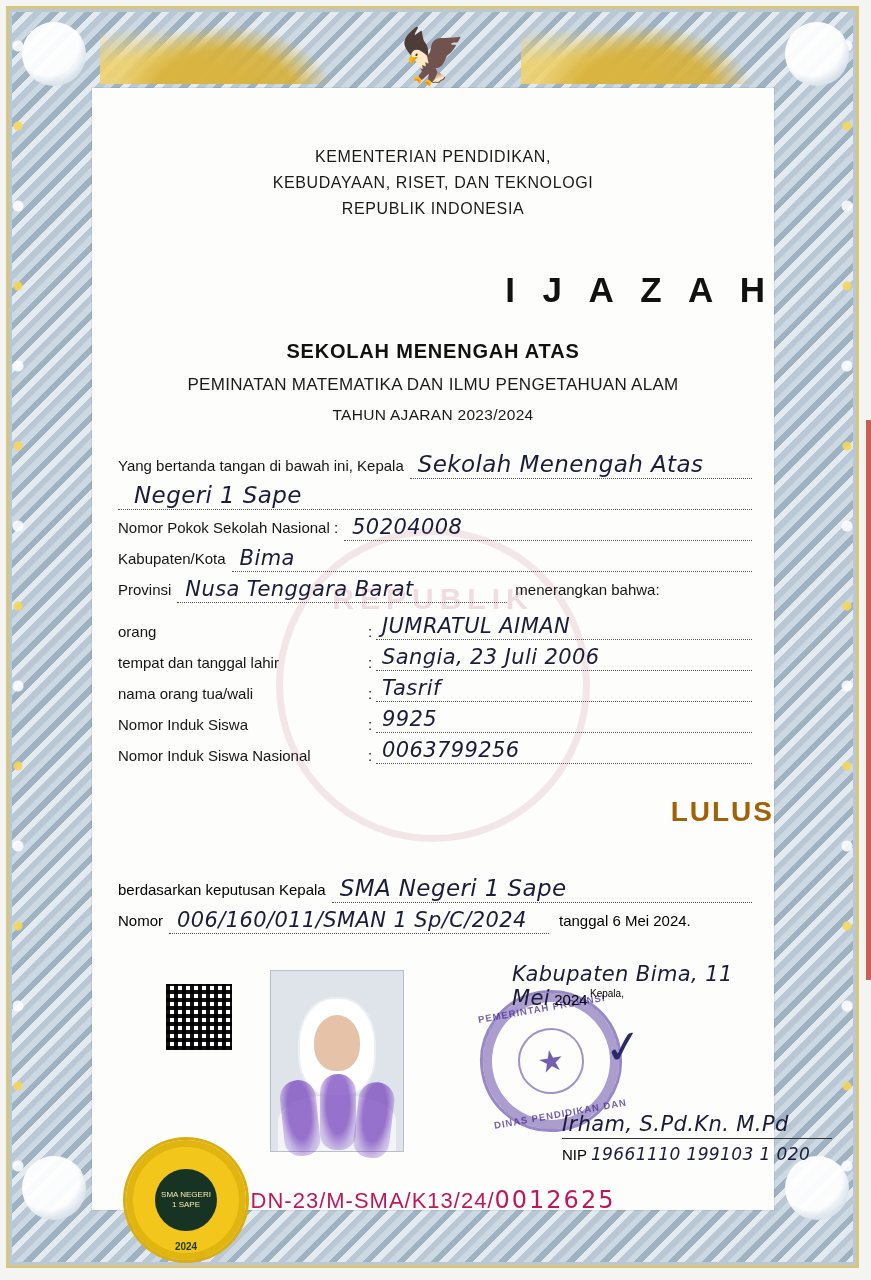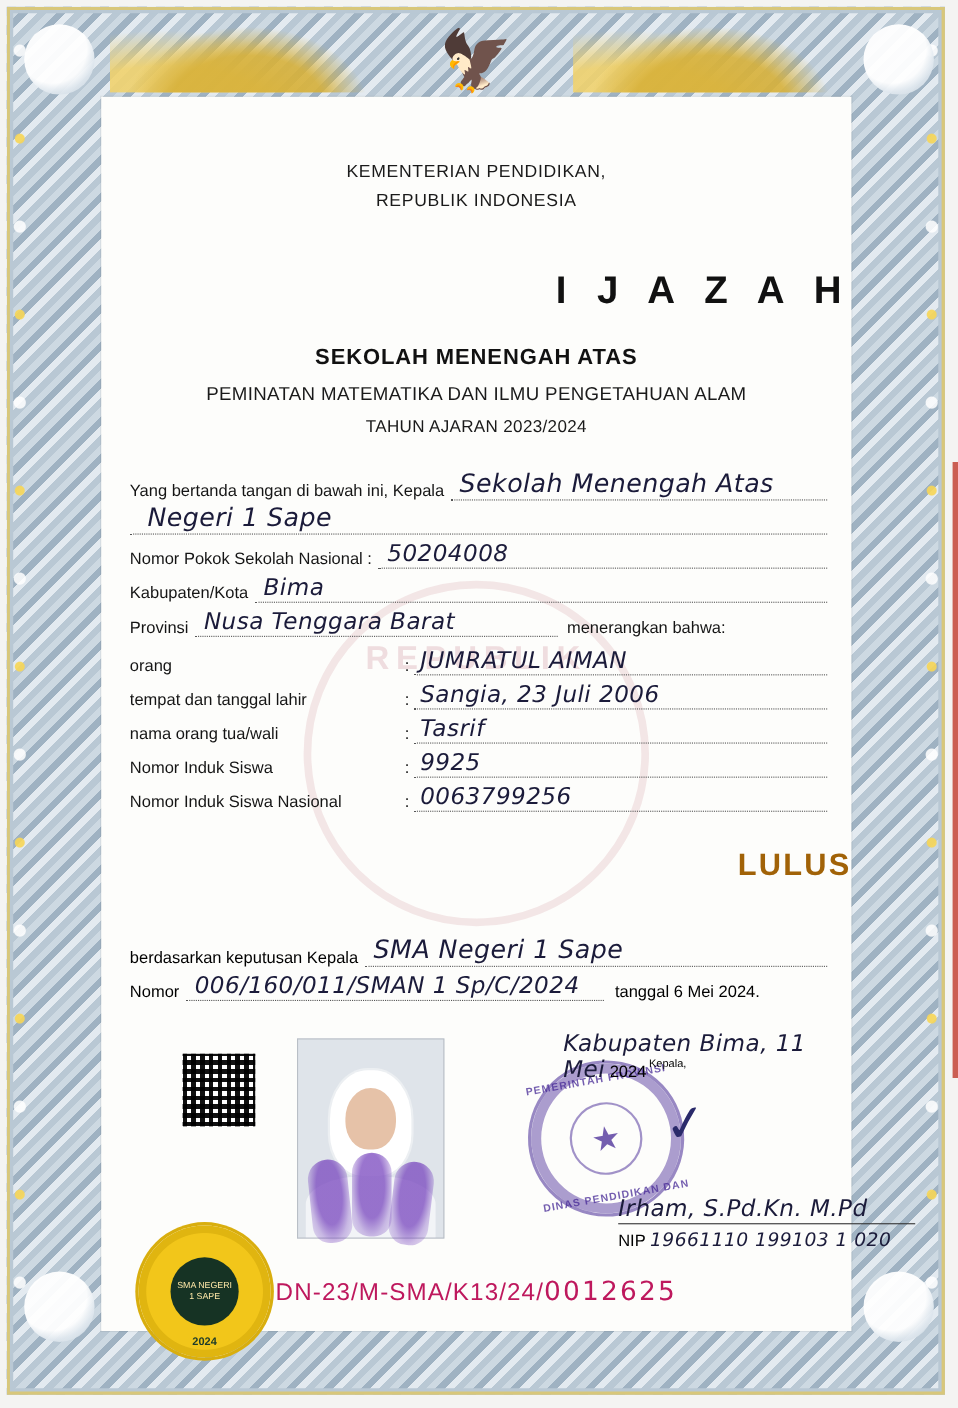--- a/index.html
+++ b/index.html
@@ -182,21 +182,21 @@
     color: #1b1b3a;
     font-size: 21px;
     letter-spacing: .4px;
     font-style: italic;
   }
   .hand-lg { font-size: 23px; }
 
   .row {
     position: relative;
     display: flex;
-    align-items: flex-end;
+    align-items: center;
     min-height: 31px;
   }
   .lbl { white-space: nowrap; }
 
   .fill {
     flex: 1;
     position: relative;
     border-bottom: 1px dotted #555;
     height: 26px;
     margin-left: 6px;
@@ -466,20 +466,21 @@
   <div class="paper">
 
     <div class="garuda">🦅</div>
 
     <div class="watermark">
       <span>REPUBLIK</span>
     </div>
 
     <div class="ministry">
       <div>KEMENTERIAN PENDIDIKAN,</div>
+      <div>KEBUDAYAAN, RISET, DAN TEKNOLOGI</div>
       <div>REPUBLIK INDONESIA</div>
     </div>
 
     <div class="title-ijazah">I J A Z A H</div>
     <div class="level">SEKOLAH MENENGAH ATAS</div>
     <div class="major">PEMINATAN MATEMATIKA DAN ILMU PENGETAHUAN ALAM</div>
     <div class="year">TAHUN AJARAN 2023/2024</div>
 
     <div class="body-block">
 

